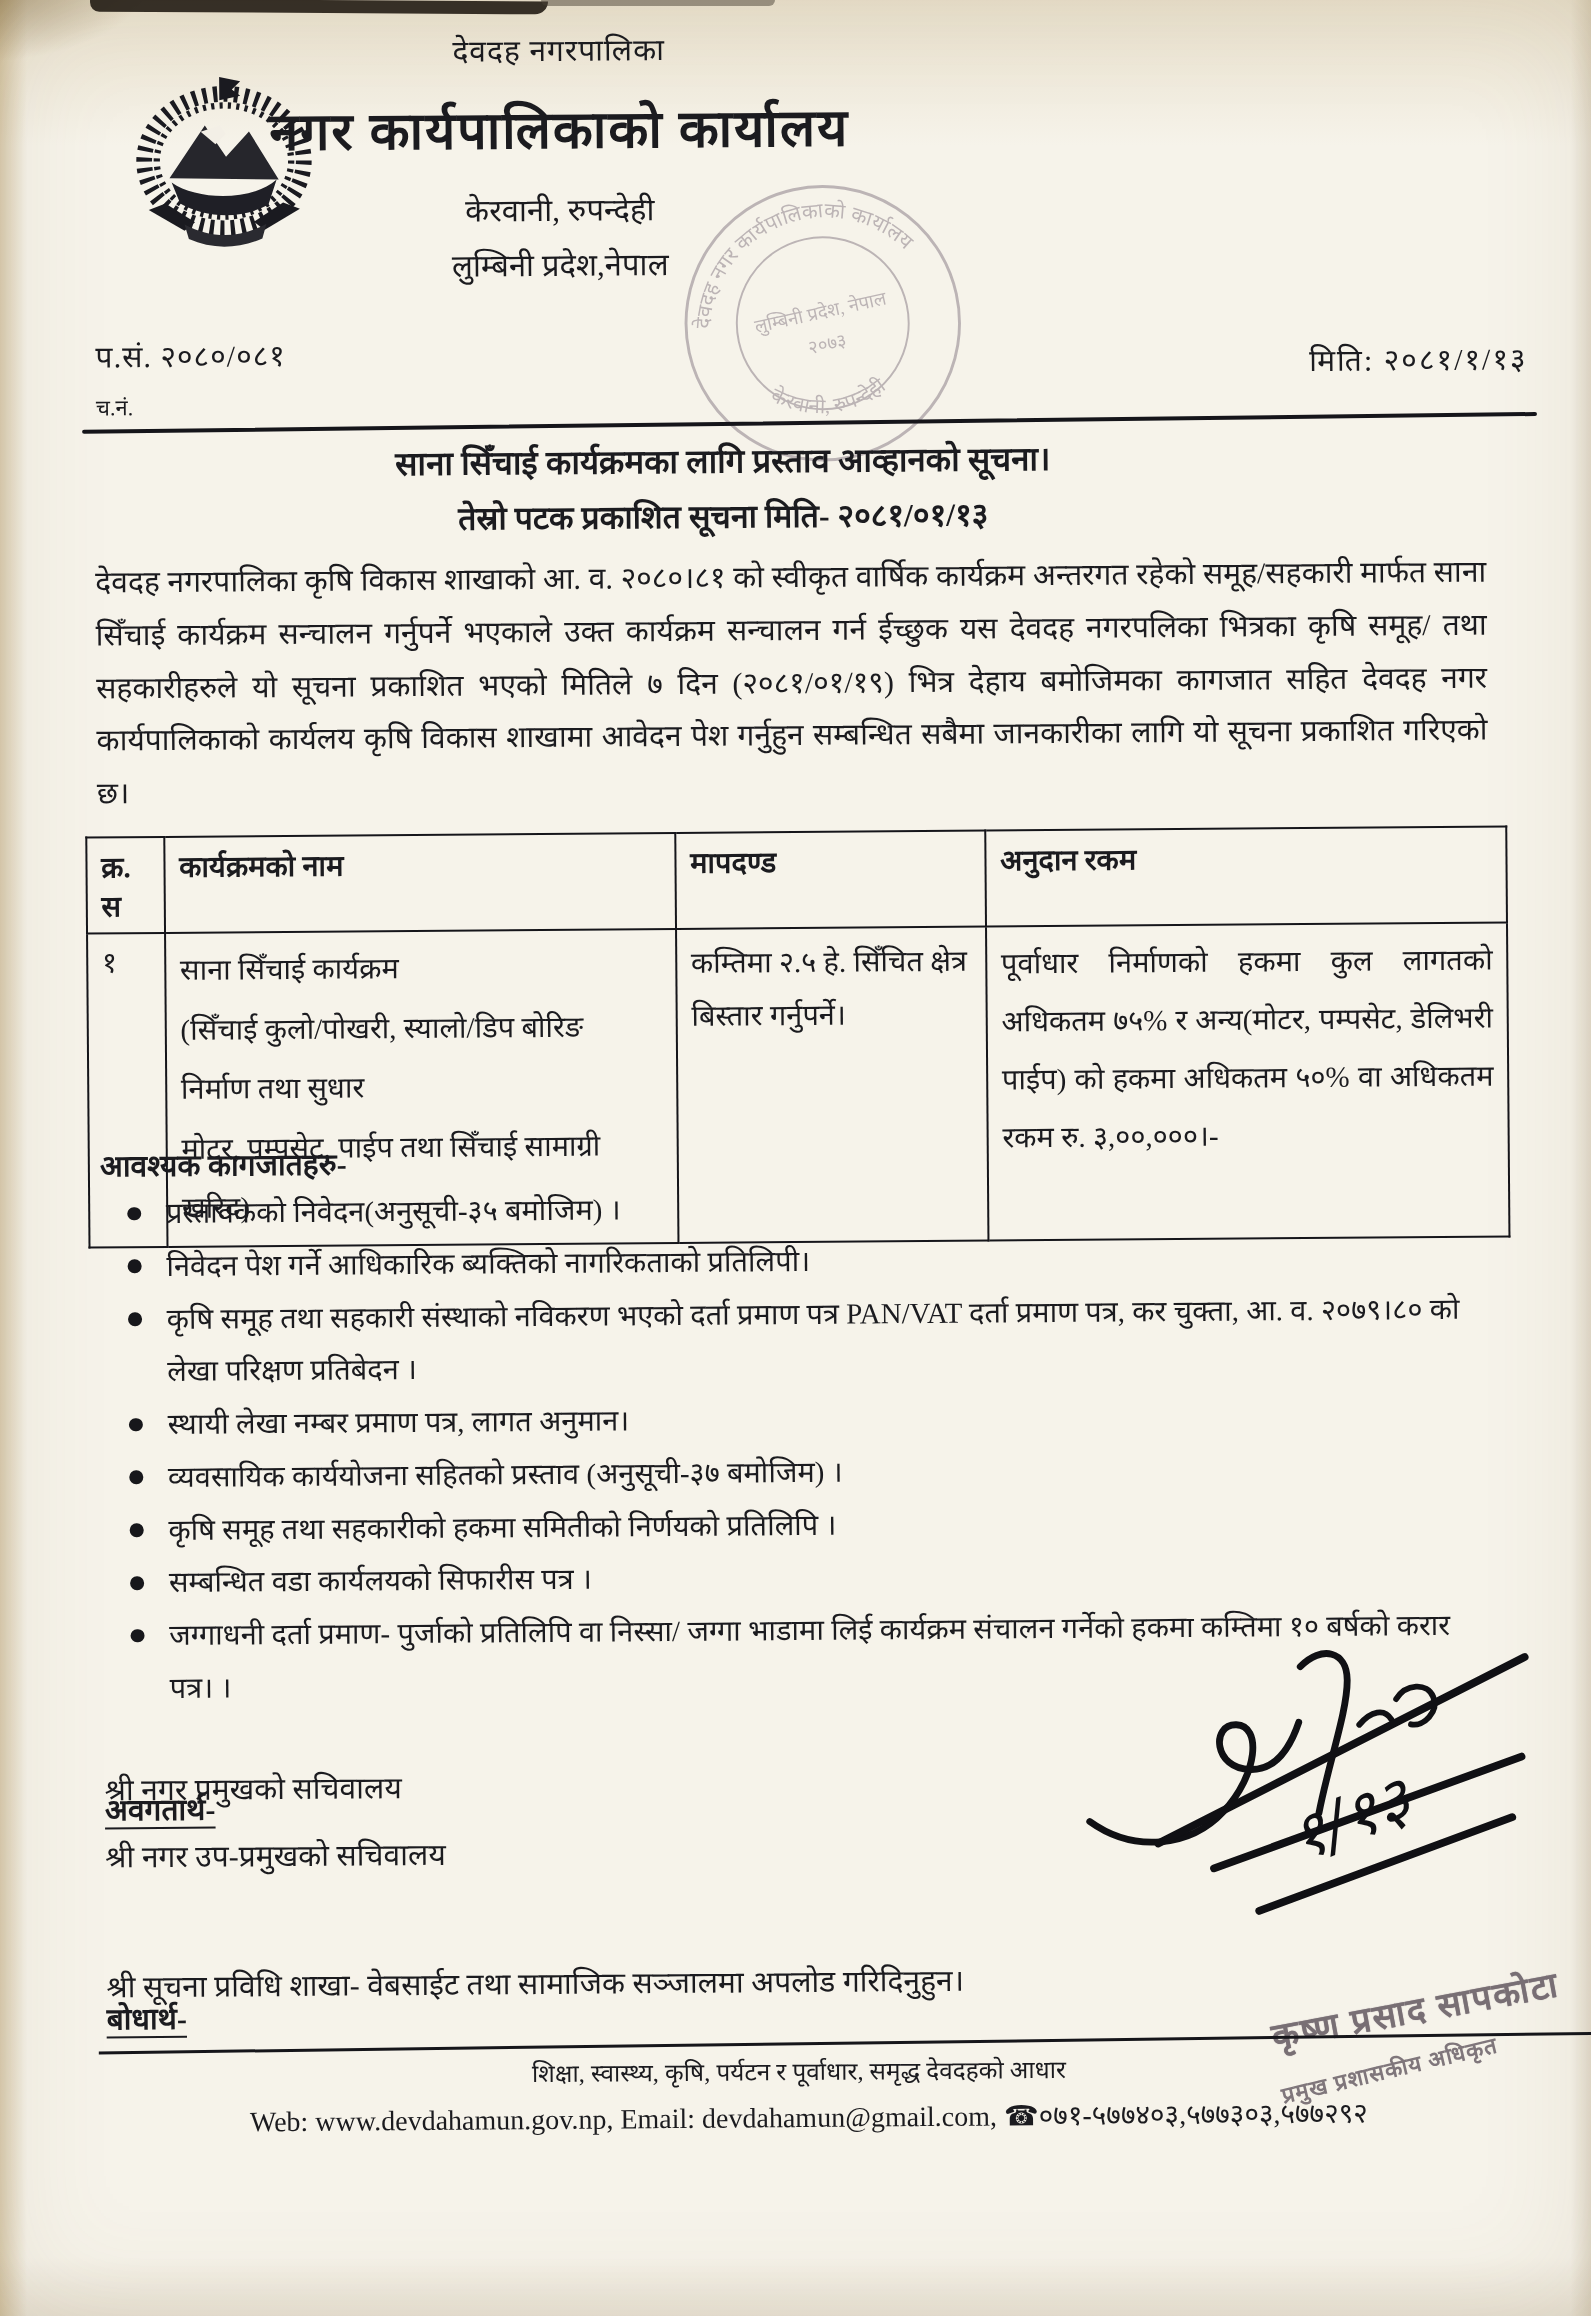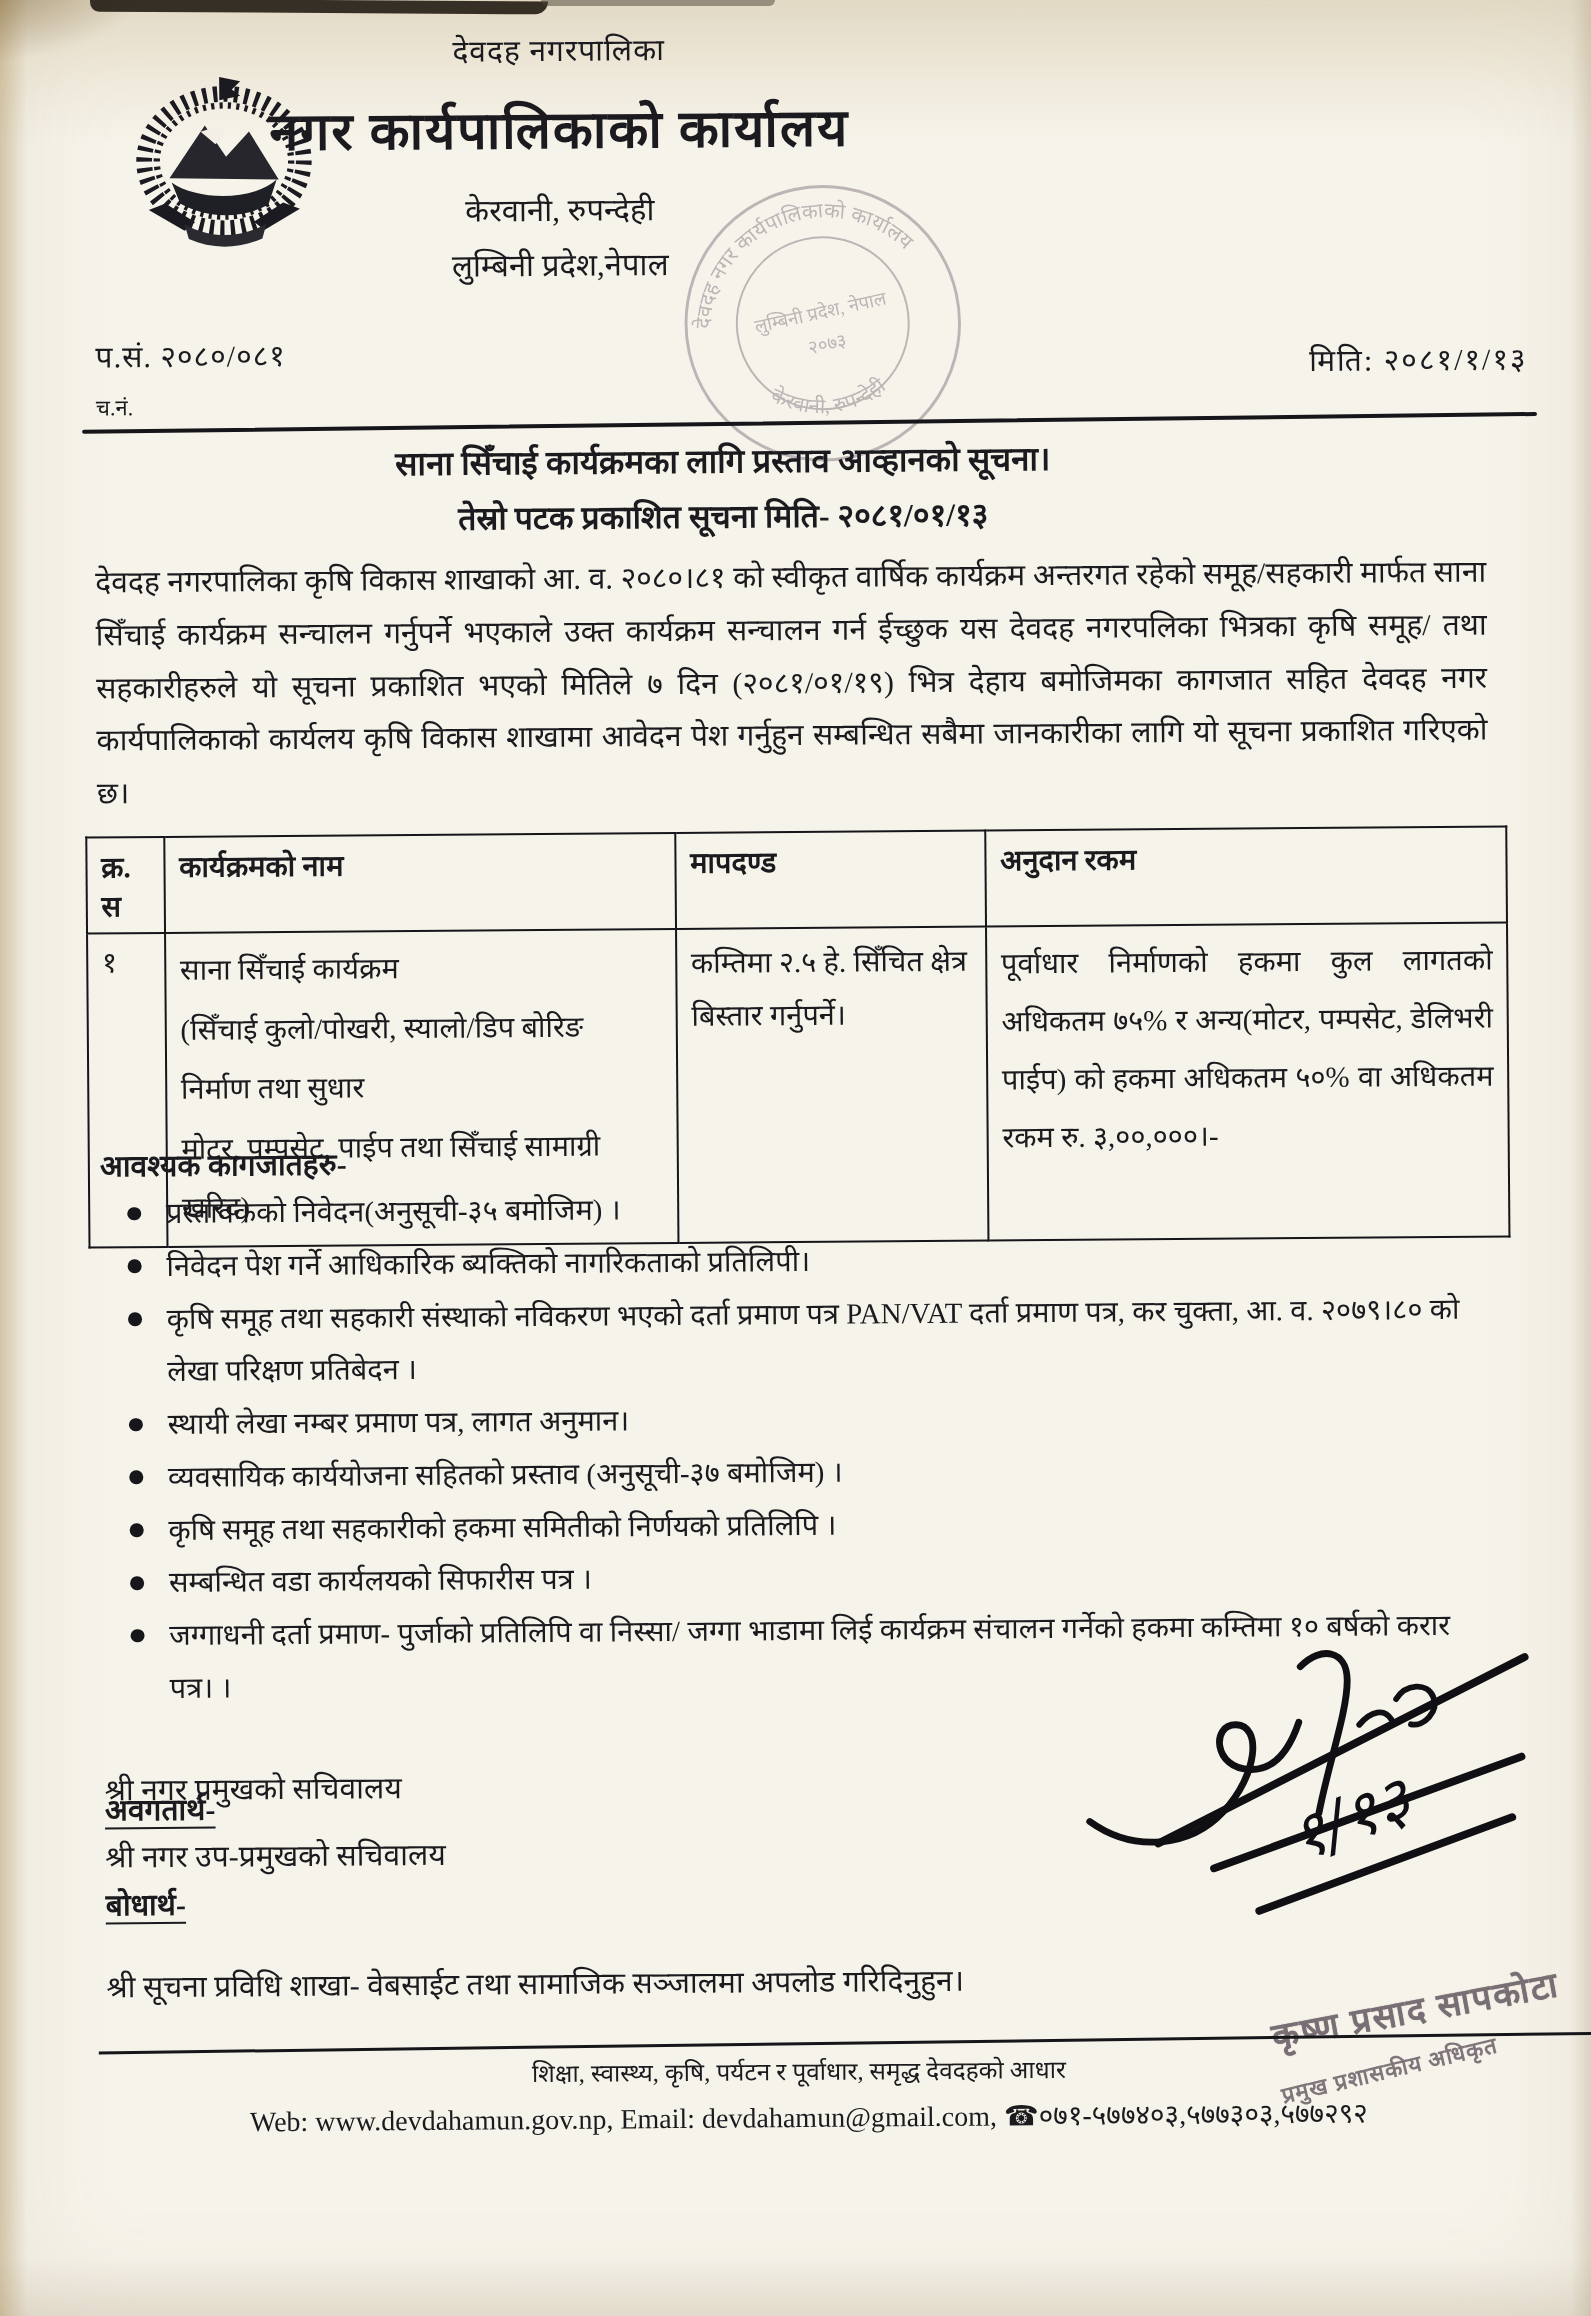--- a/index.html
+++ b/index.html
@@ -61,21 +61,21 @@
   
   .doc-head{position:absolute;left:98px;top:1139px;font-size:30px;font-weight:bold;}
   .doc-list{position:absolute;left:125px;right:107px;top:1182px;list-style:none;margin:0;padding:0;}
   .doc-list li{display:flex;gap:25px;align-items:flex-start;font-size:29px;line-height:1.82;}
   .doc-list .dot{flex:0 0 auto;width:13.7px;height:13.7px;border-radius:50%;background:#17171b;margin-top:19.5px;}
 
   
   .sec-h{position:absolute;left:98px;font-size:30px;font-weight:bold;text-decoration:underline;text-decoration-thickness:2.4px;text-underline-offset:6.8px;}
   .sec-i{position:absolute;left:98px;font-size:30px;}
   .h-avagat{top:1783px;} .i-cc1{top:1763px;} .i-cc2{top:1830px;}
-  .h-bodha{top:1878px;} .i-info1{top:1960px;}
+  .h-bodha{top:1992px;} .i-info1{top:1960px;}
 
   
   .sig{position:absolute;left:1068px;top:1614px;width:488px;height:322px;}
   .sig path{stroke:#101014;fill:none;stroke-linecap:round;}
   .sig text{fill:#101014;font-size:66px;font-style:italic;font-family:"DejaVu Serif","Liberation Serif",serif;}
   .ostamp-name{position:absolute;left:1260px;top:1980px;width:410px;font-size:35px;font-weight:bold;color:#6b6168;transform:rotate(-10deg);letter-spacing:2px;opacity:.9;text-shadow:0 0 1px #8d8389;}
   .ostamp-title{position:absolute;left:1268px;top:2044px;width:351px;font-size:22.4px;font-weight:bold;color:#6b6168;transform:rotate(-13deg);letter-spacing:1px;opacity:.85;}
 
   
   .rule-bot{position:absolute;left:90px;right:5.9px;top:2042px;height:3.4px;background:#15151a;transform:rotate(-0.3deg);}

